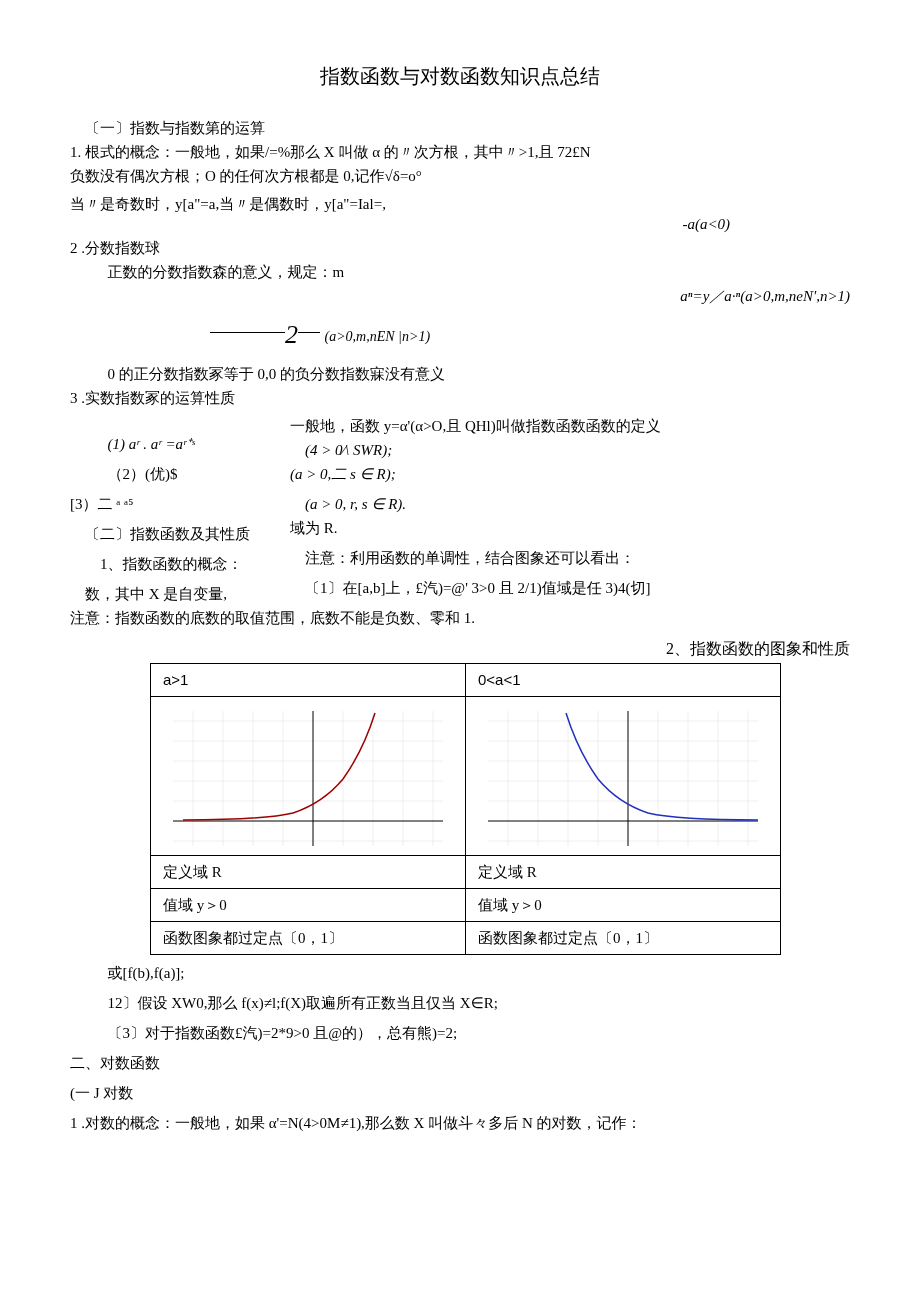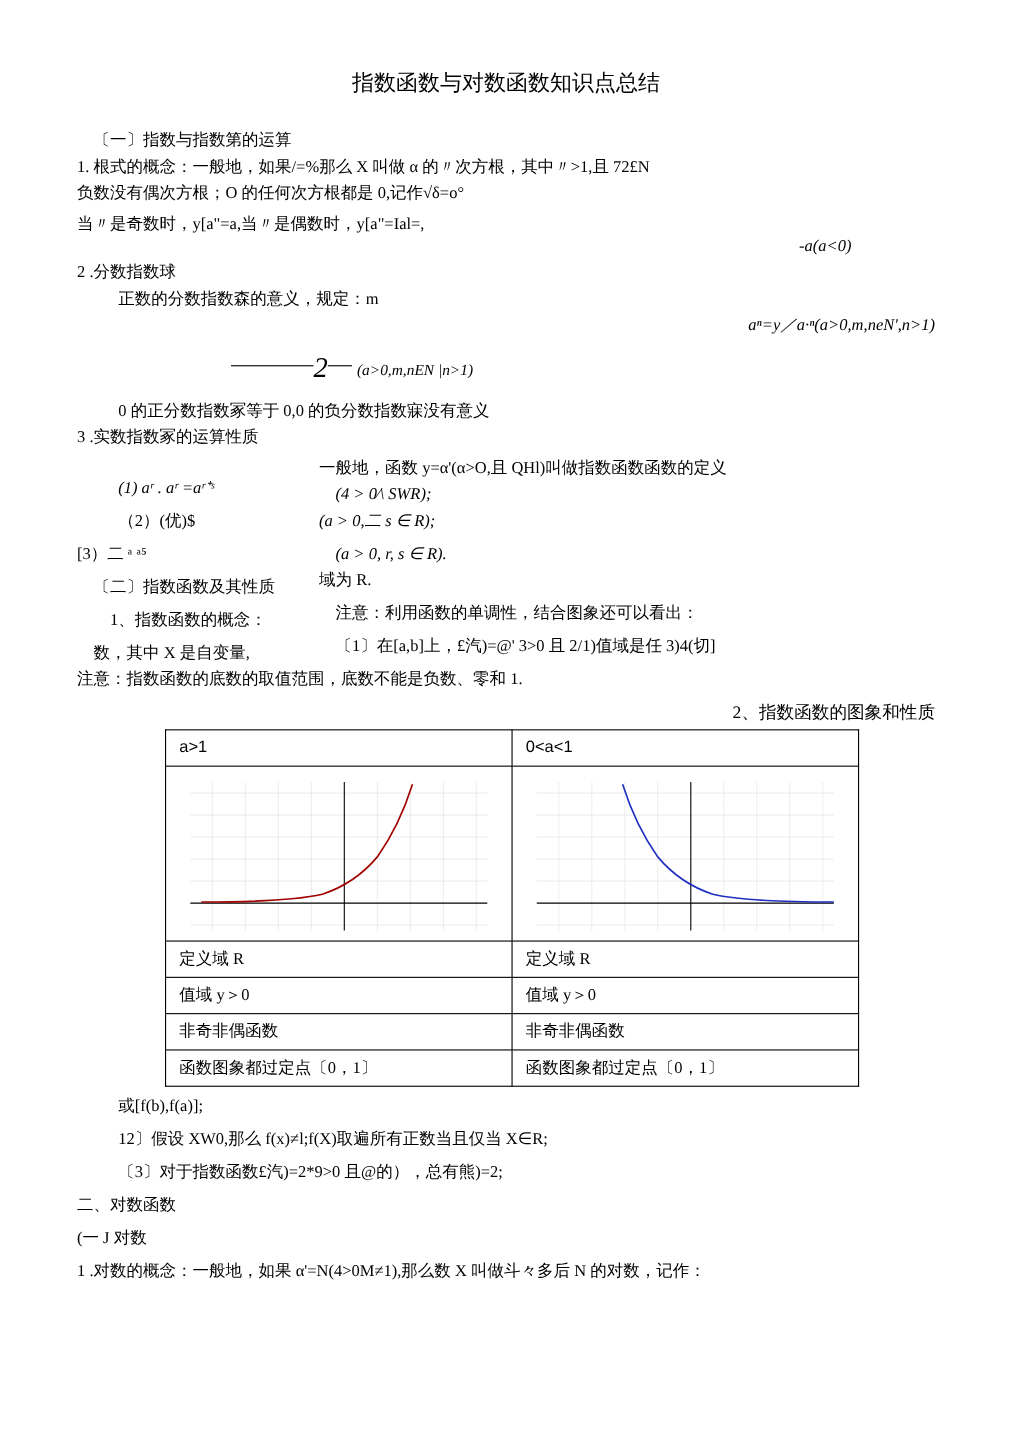--- a/index.html
+++ b/index.html
@@ -18,21 +18,21 @@
     font-weight: normal;
     margin-bottom: 24px;
   }
   .indent { text-indent: 1em; }
   .indent2 { text-indent: 2em; }
   .indent3 { text-indent: 2.5em; }
   .italic { font-style: italic; font-family: "Times New Roman", serif; }
   .right-float {
     float: right;
     font-style: italic;
-    margin-right: 76px;
+    margin-right: 120px;
     margin-top: -4px;
   }
   .formula-block {
     margin-left: 140px;
     font-style: italic;
     font-family: "Times New Roman", serif;
     font-size: 18px;
     padding: 4px 0 8px 0;
   }
   .formula-line {
@@ -180,24 +180,20 @@
   </tr>
   <tr>
         <td>定义域 R</td>
         <td>定义域 R</td>
       </tr>
   <tr>
         <td>值域 y＞0</td>
         <td>值域 y＞0</td>
       </tr>
   <tr>
-        <td>非奇非偶函数</td>
-        <td>非奇非偶函数</td>
-      </tr>
-  <tr>
         <td>函数图象都过定点〔0，1〕</td>
         <td>函数图象都过定点〔0，1〕</td>
       </tr>
 </tbody>
   </table>
 
 <div class="indent3 mt">或[f(b),f(a)];</div>
 <div class="indent3 mt">12〕假设 XW0,那么 f(x)≠l;f(X)取遍所有正数当且仅当 X∈R;</div>
 <div class="indent3 mt">〔3〕对于指数函数£汽)=2*9&gt;0 且@的），总有熊)=2;</div>
 <div class="mt">二、对数函数</div>

